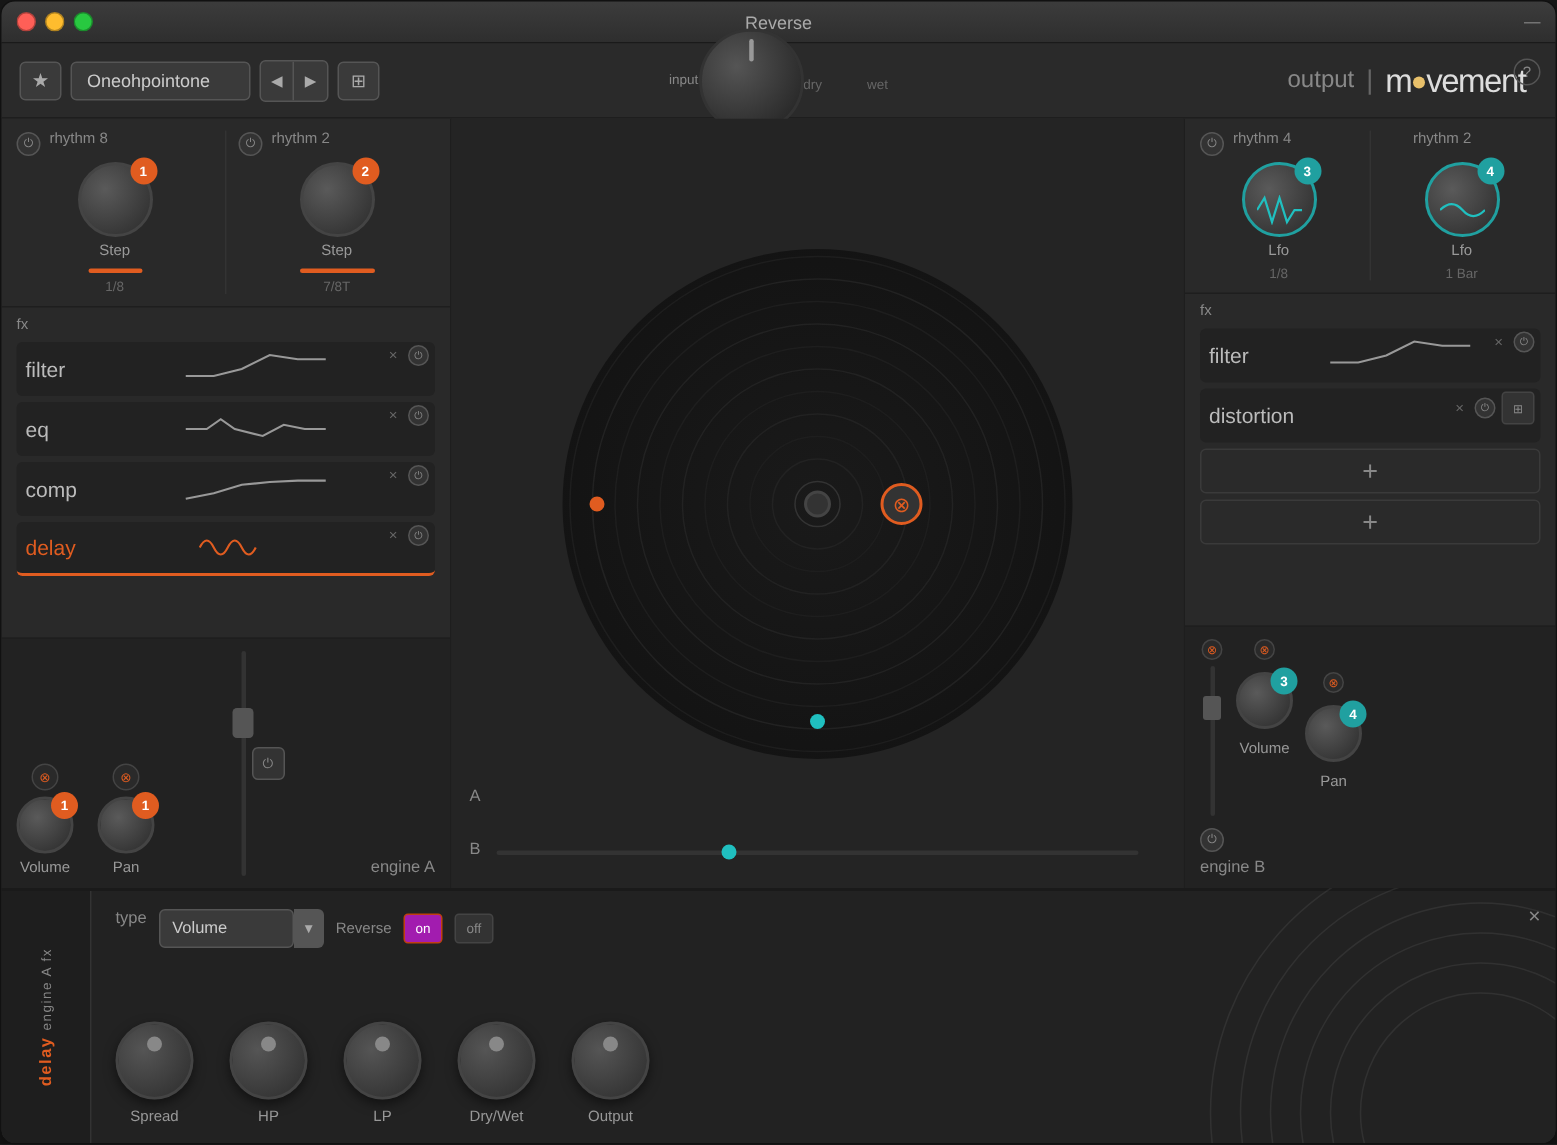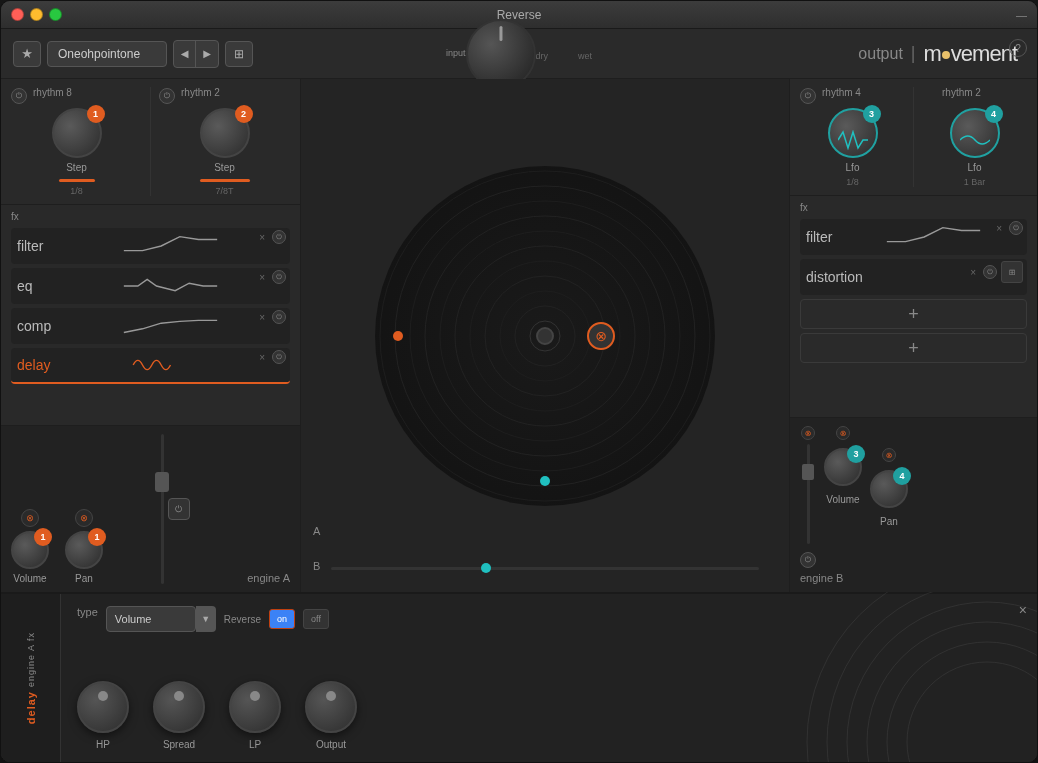--- a/index.html
+++ b/index.html
@@ -422,21 +422,21 @@
     }
     .toggle-btn {
       height: 20px;
       border-radius: 3px;
       padding: 0 7px;
       font-size: 9px;
       cursor: pointer;
       display: flex; align-items: center;
     }
     .toggle-on {
-      background: #3b82f6;
+      background: #a21caf;
       color: #fff;
       border: 1px solid #c04010;
     }
     .toggle-off {
       background: #333;
       color: #888;
       border: 1px solid #444;
     }
 
     
@@ -989,37 +989,43 @@
       </div>
 
       <div class="bottom-knobs-row">
 
 
 
         <div class="bottom-knob-item">
           <div class="bottom-knob">
             <div class="bottom-knob-inner"></div>
           </div>
-          <span class="bottom-knob-label">HP</span>
+          <span class="bottom-knob-label">Spread</span>
         </div>
 
         <div class="bottom-knob-item">
           <div class="bottom-knob">
             <div class="bottom-knob-inner"></div>
           </div>
-          <span class="bottom-knob-label">Spread</span>
+          <span class="bottom-knob-label">HP</span>
         </div>
 
         <div class="bottom-knob-item">
           <div class="bottom-knob">
             <div class="bottom-knob-inner"></div>
           </div>
           <span class="bottom-knob-label">LP</span>
         </div>
 
+        <div class="bottom-knob-item">
+          <div class="bottom-knob">
+            <div class="bottom-knob-inner"></div>
+          </div>
+          <span class="bottom-knob-label">Dry/Wet</span>
+        </div>
 
         <div class="bottom-knob-item">
           <div class="bottom-knob">
             <div class="bottom-knob-inner"></div>
           </div>
           <span class="bottom-knob-label">Output</span>
         </div>
       </div>
     </div>
 

